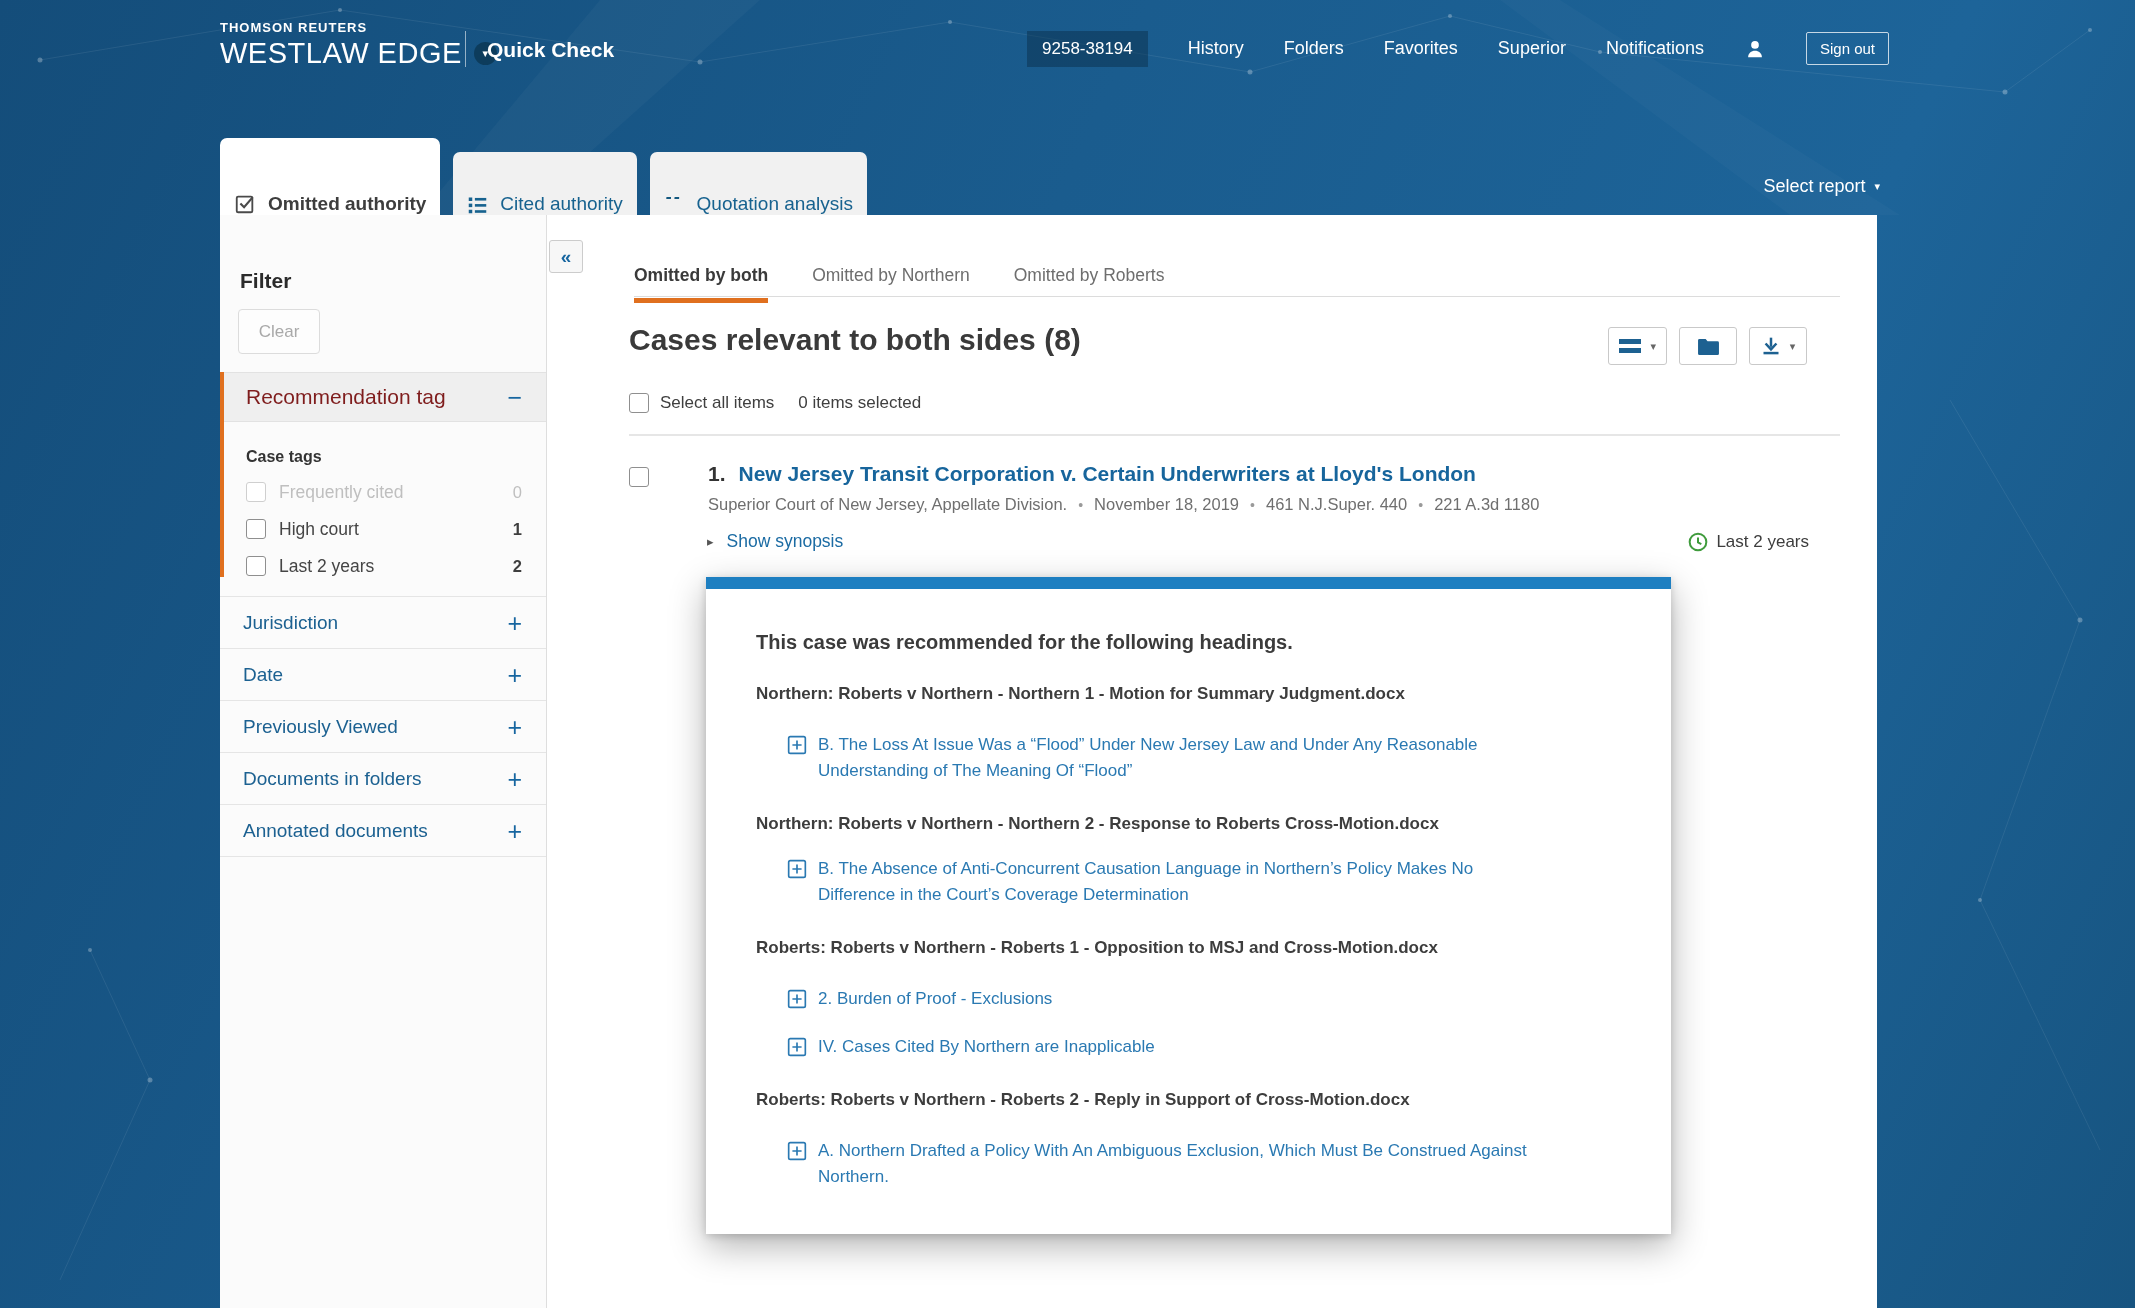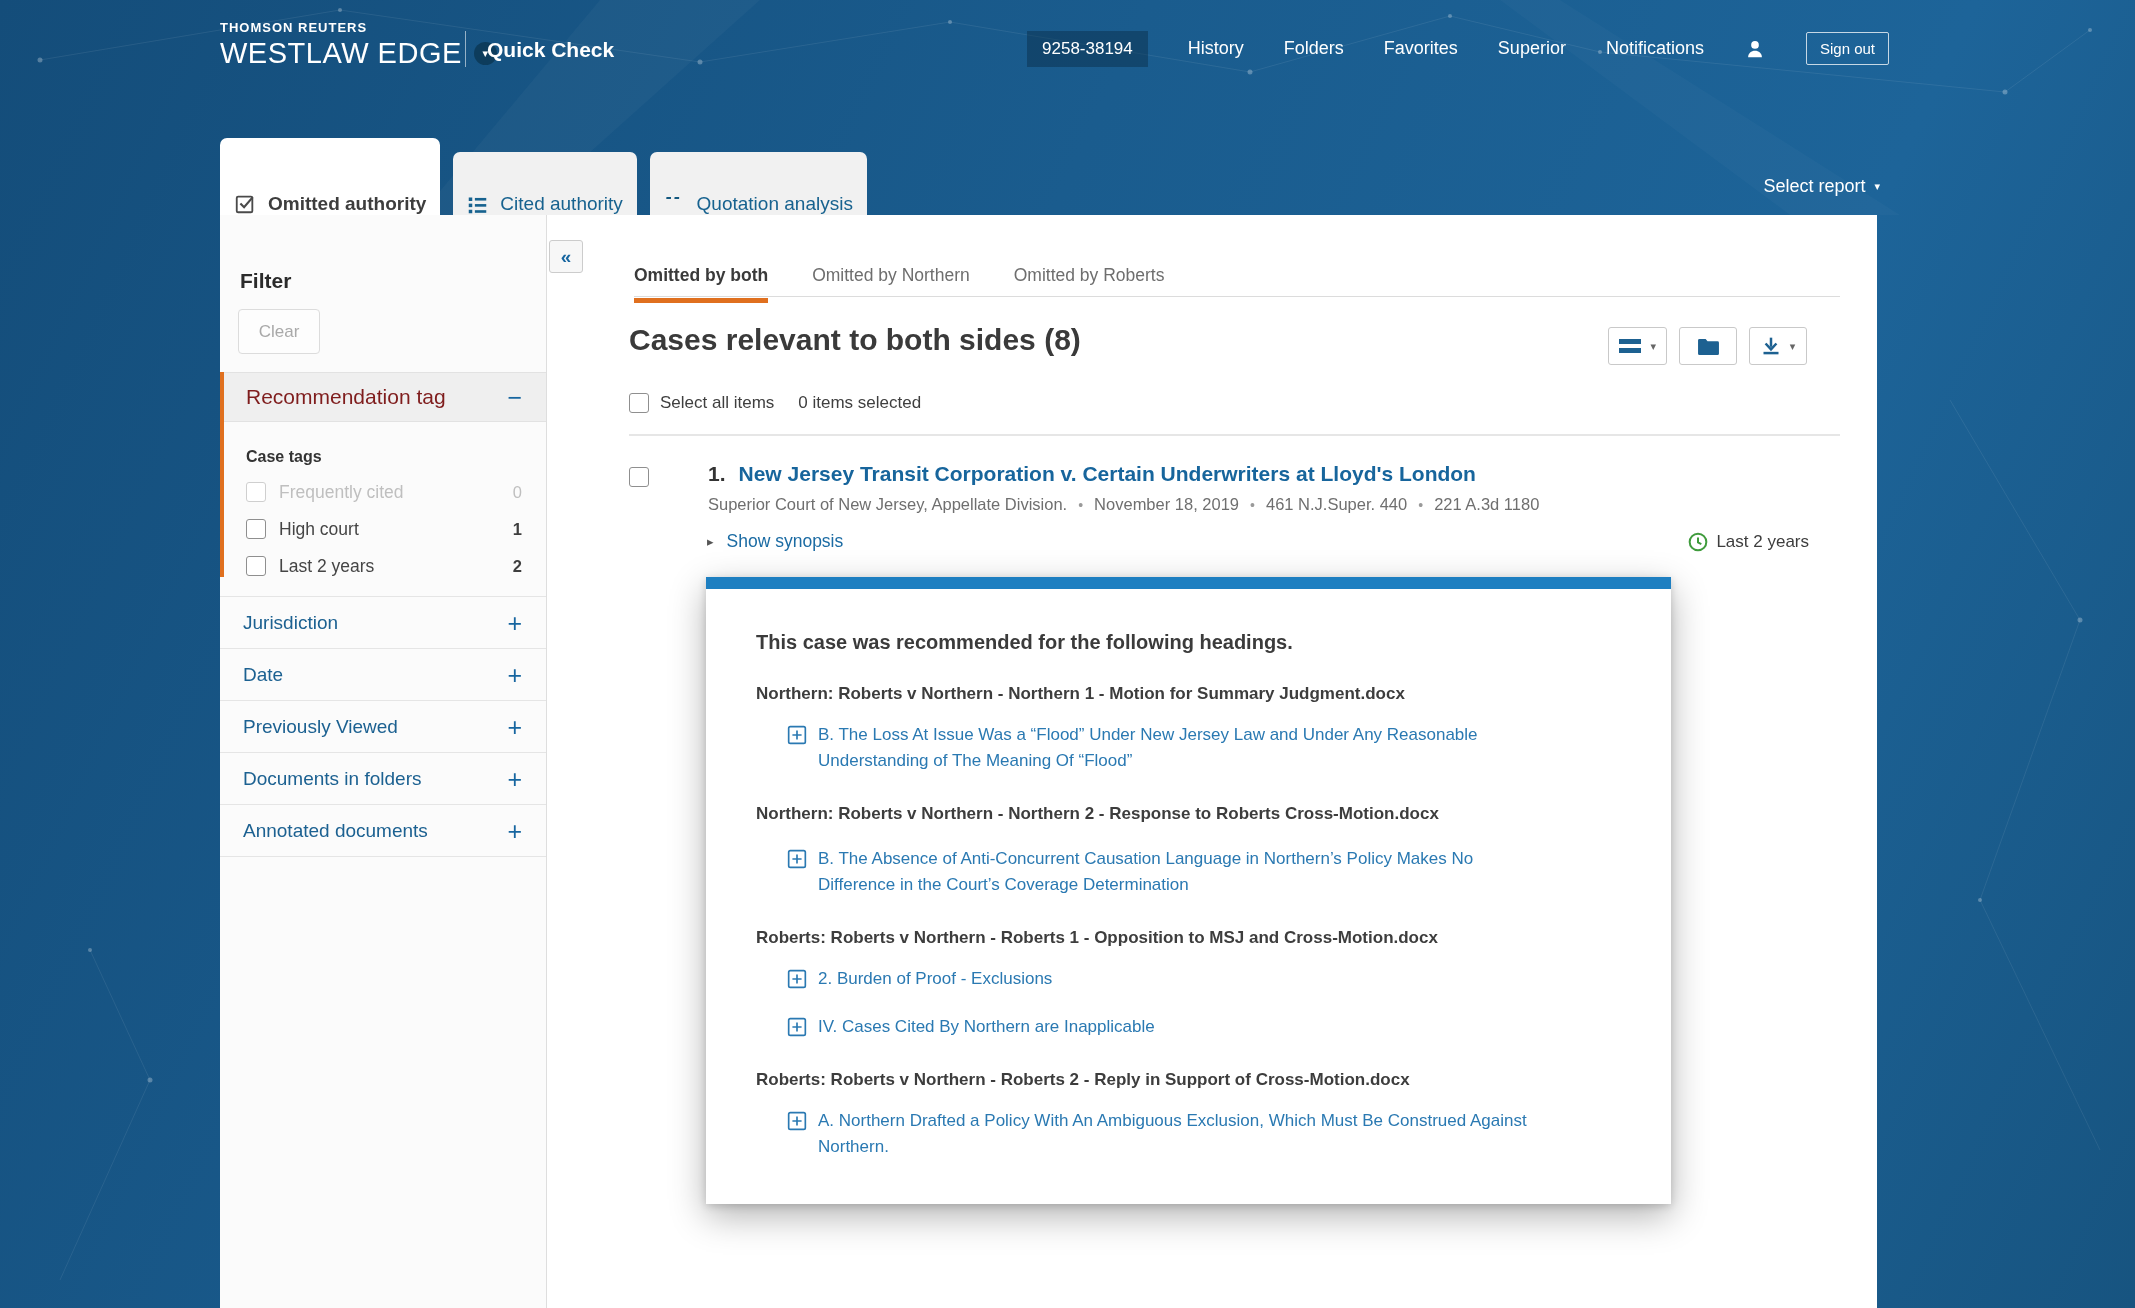--- a/index.html
+++ b/index.html
@@ -87,21 +87,21 @@
   .badge{display:flex;align-items:center;gap:8px;}
   .badge .lbl{font-size:17px;color:#3d3d3d;}
 
   
   .popup{position:absolute;left:706px;top:577px;width:965px;background:#fff;z-index:5;
          box-shadow:0 12px 34px rgba(0,0,0,.30),0 2px 8px rgba(0,0,0,.16);}
   .popup-bar{height:12px;background:#1e7fc1;}
   .popup-inner{padding:42px 45px 44px 50px;}
   .popup-h{font-size:20px;font-weight:700;color:#3b3b3b;}
   .doc{margin-top:30px;font-size:17px;font-weight:700;color:#3d3d3d;}
-  .hlink{display:flex;margin:18px 0 0 31px;cursor:pointer;}
+  .hlink{display:flex;margin:28px 0 0 31px;cursor:pointer;}
   .hlink.gap{margin-top:22px;}
   .hlink svg{flex-shrink:0;margin-top:3px;}
   .hlink .txt{margin-left:11px;font-size:17px;line-height:26px;color:#2a79b2;max-width:720px;}
 </style>
 </head>
 <body>
 
 <div class="page">
 
   <svg class="deco" width="2135" height="1308">

